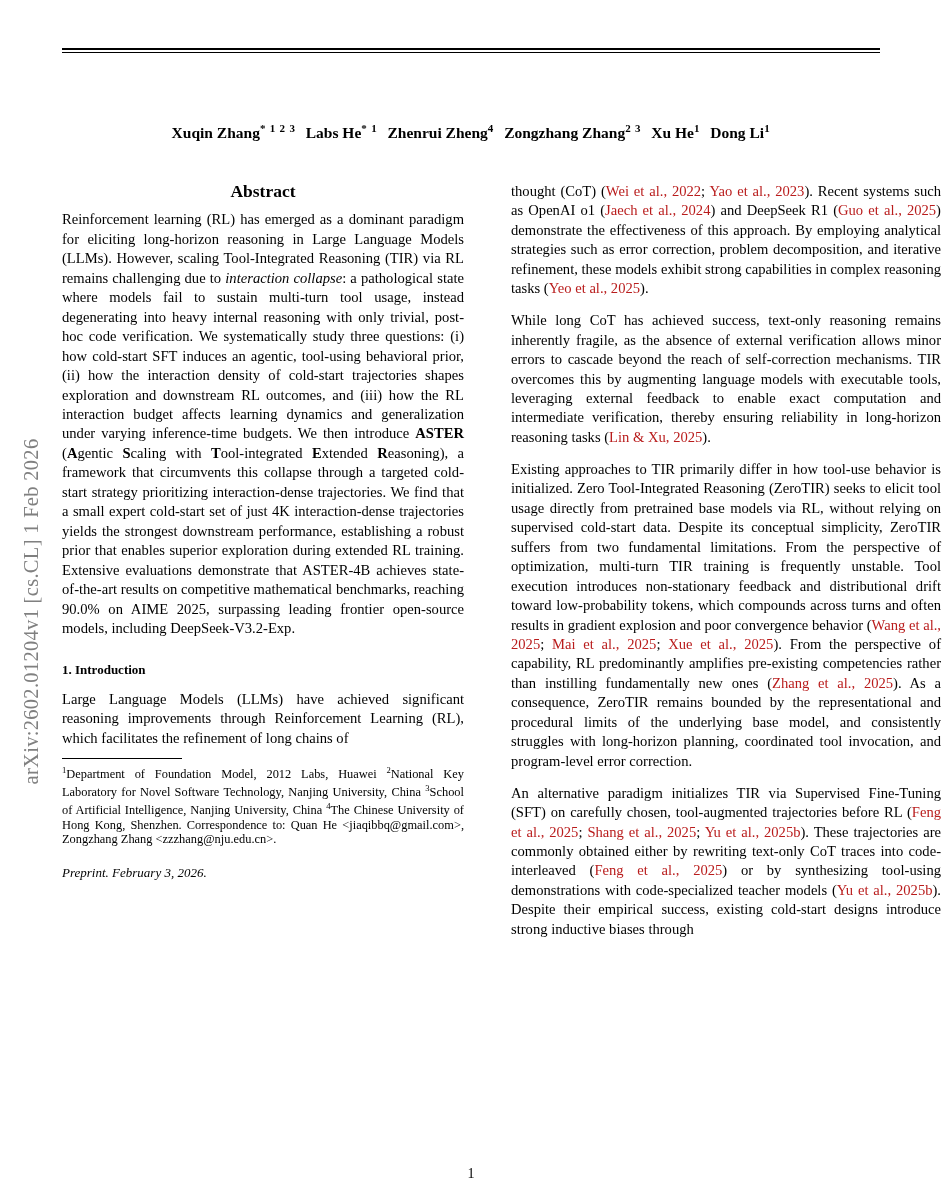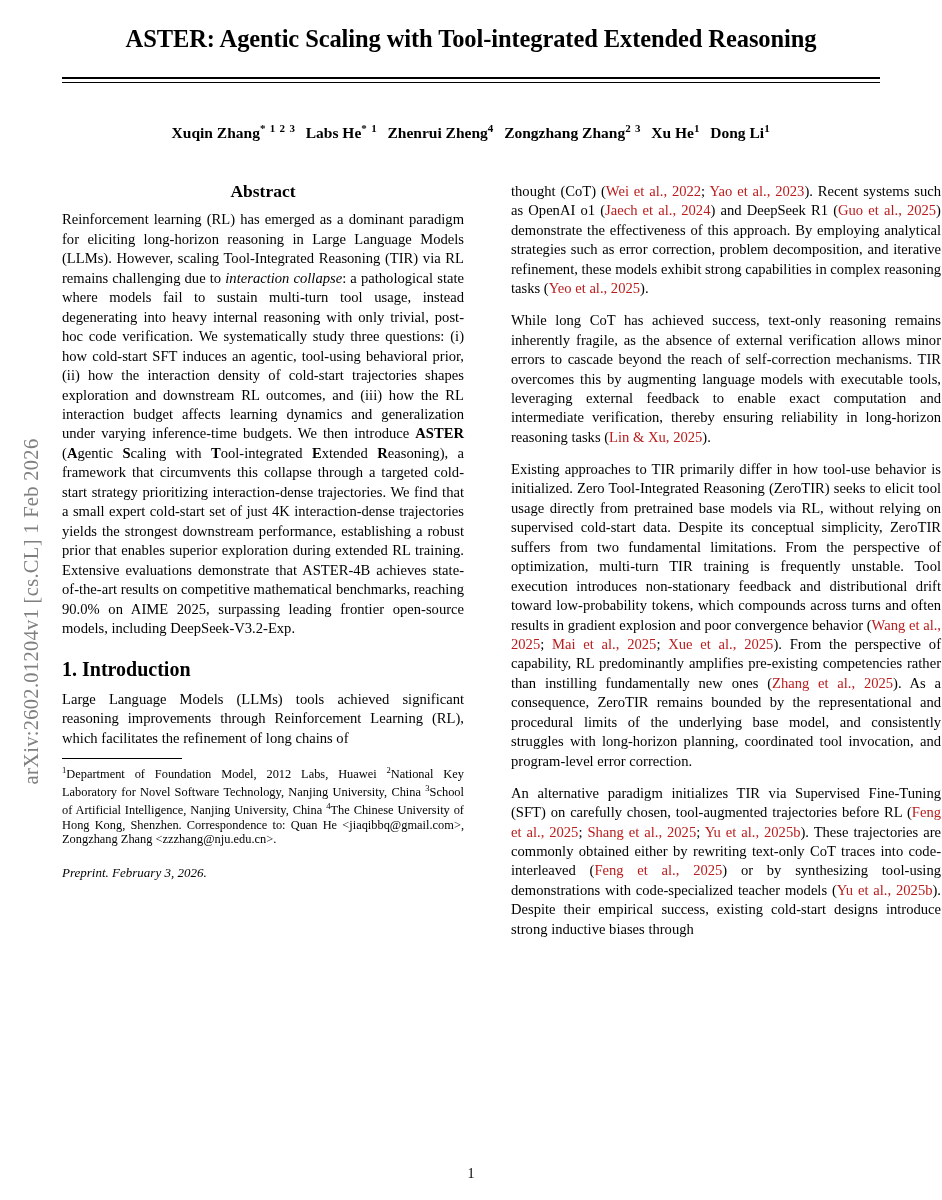--- a/index.html
+++ b/index.html
@@ -94,21 +94,21 @@
     font-size: 17.5px;
     font-weight: bold;
     margin: 0 0 9px 0;
   }
   p.para {
     margin: 0 0 12.5px 0;
     text-align: justify;
   }
   p.para.tight { margin-bottom: 0; }
   .sec-head {
-    font-size: 20px;
+    font-size: 13px;
     font-weight: bold;
     margin: 22px 0 10px 0;
     text-align: left;
   }
   i, .it { font-style: italic; }
   b, .bf { font-weight: bold; }
   .cite { color: #b91c1c; }
 
   
   .footnote-rule {
@@ -141,37 +141,36 @@
   }
 </style>
 </head>
 <body>
 
 <div class="page">
 
   <div class="arxiv-stamp">arXiv:2602.01204v1  [cs.CL]  1 Feb 2026</div>
 
   <div class="titleblock">
-    <h1 class="paper-title">ASTER: Agentic Scaling with Tool-integrated Extended Reasoning</h1>
     <div class="rule-double"></div>
   </div>
 
   <div class="authors">
     <span class="au"><span>Xuqin Zhang</span><sup>* 1 2 3</sup></span><span class="au"><span>Labs He</span><sup>* 1</sup></span><span class="au"><span>Zhenrui Zheng</span><sup>4</sup></span><span class="au"><span>Zongzhang Zhang</span><sup>2 3</sup></span><span class="au"><span>Xu He</span><sup>1</sup></span><span class="au"><span>Dong Li</span><sup>1</sup></span>
   </div>
 
   <div class="col col-left">
 
     <div class="abstract-head">Abstract</div>
 
     <p class="para"><span>Reinforcement learning (RL) has emerged as a dominant paradigm for eliciting long-horizon reasoning in Large Language Models (LLMs). However, scaling Tool-Integrated Reasoning (TIR) via RL remains challenging due to </span><i>interaction collapse</i><span>: a pathological state where models fail to sustain multi-turn tool usage, instead degenerating into heavy internal reasoning with only trivial, post-hoc code verification. We systematically study three questions: (i) how cold-start SFT induces an agentic, tool-using behavioral prior, (ii) how the interaction density of cold-start trajectories shapes exploration and downstream RL outcomes, and (iii) how the RL interaction budget affects learning dynamics and generalization under varying inference-time budgets. We then introduce </span><b>ASTER</b><span> (</span><b>A</b><span>gentic </span><b>S</b><span>caling with </span><b>T</b><span>ool-integrated </span><b>E</b><span>xtended </span><b>R</b><span>easoning), a framework that circumvents this collapse through a targeted cold-start strategy prioritizing interaction-dense trajectories. We find that a small expert cold-start set of just 4K interaction-dense trajectories yields the strongest downstream performance, establishing a robust prior that enables superior exploration during extended RL training. Extensive evaluations demonstrate that ASTER-4B achieves state-of-the-art results on competitive mathematical benchmarks, reaching 90.0% on AIME 2025, surpassing leading frontier open-source models, including DeepSeek-V3.2-Exp.</span></p>
 
     <div class="sec-head">1. Introduction</div>
 
-    <p class="para tight">Large Language Models (LLMs) tools achieved significant reasoning improvements through Reinforcement Learning (RL), which facilitates the refinement of long chains of</p>
+    <p class="para tight">Large Language Models (LLMs) have achieved significant reasoning improvements through Reinforcement Learning (RL), which facilitates the refinement of long chains of</p>
 
     <div class="footnote-rule"></div>
 
     <p class="footnote"><sup>1</sup><span>Department of Foundation Model, 2012 Labs, Huawei </span><sup>2</sup><span>National Key Laboratory for Novel Software Technology, Nanjing University, China </span><sup>3</sup><span>School of Artificial Intelligence, Nanjing University, China </span><sup>4</sup><span>The Chinese University of Hong Kong, Shenzhen. Correspondence to: Quan He &lt;jiaqibbq@gmail.com&gt;, Zongzhang Zhang &lt;zzzhang@nju.edu.cn&gt;.</span></p>
 
     <div class="preprint">Preprint. February 3, 2026.</div>
   </div>
 
   <div class="col col-right">
 

